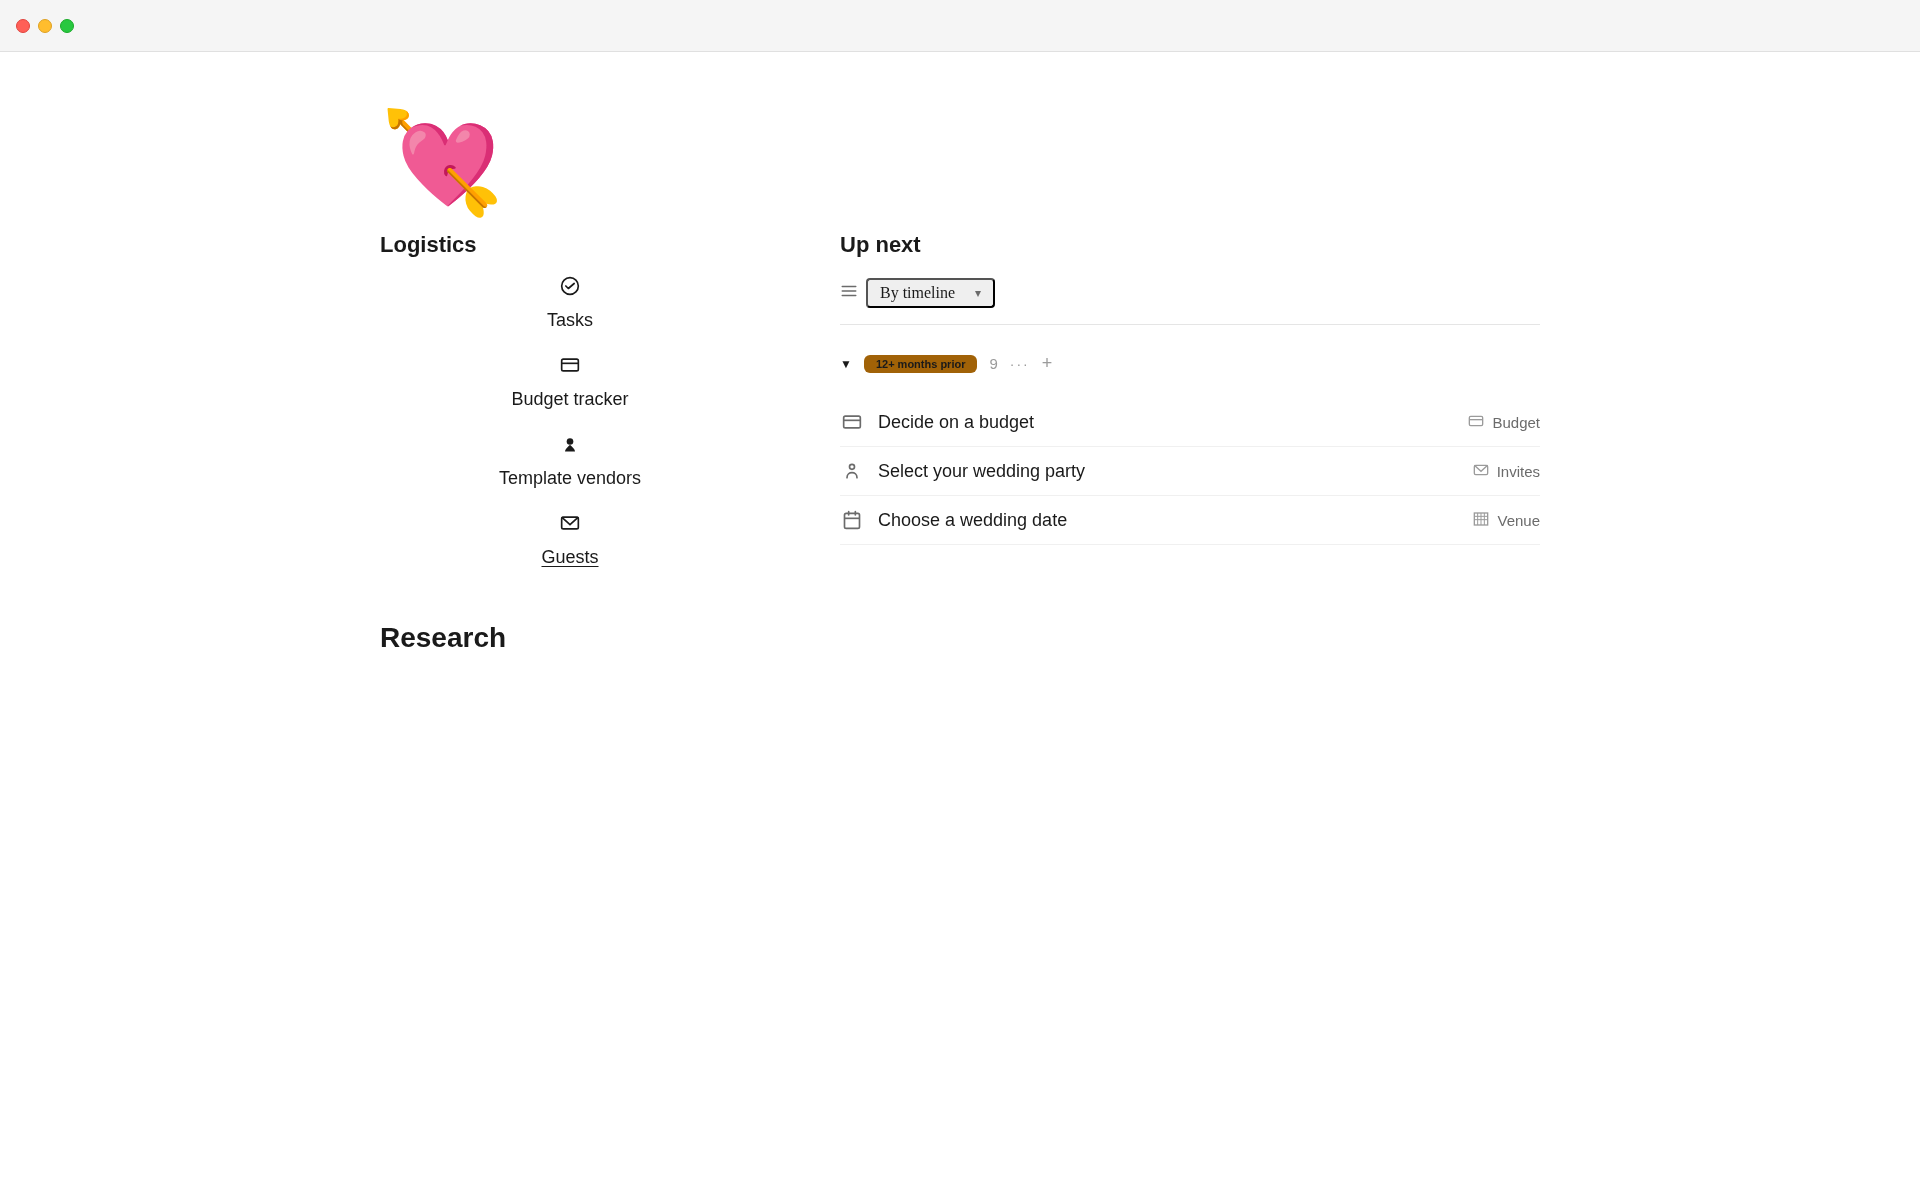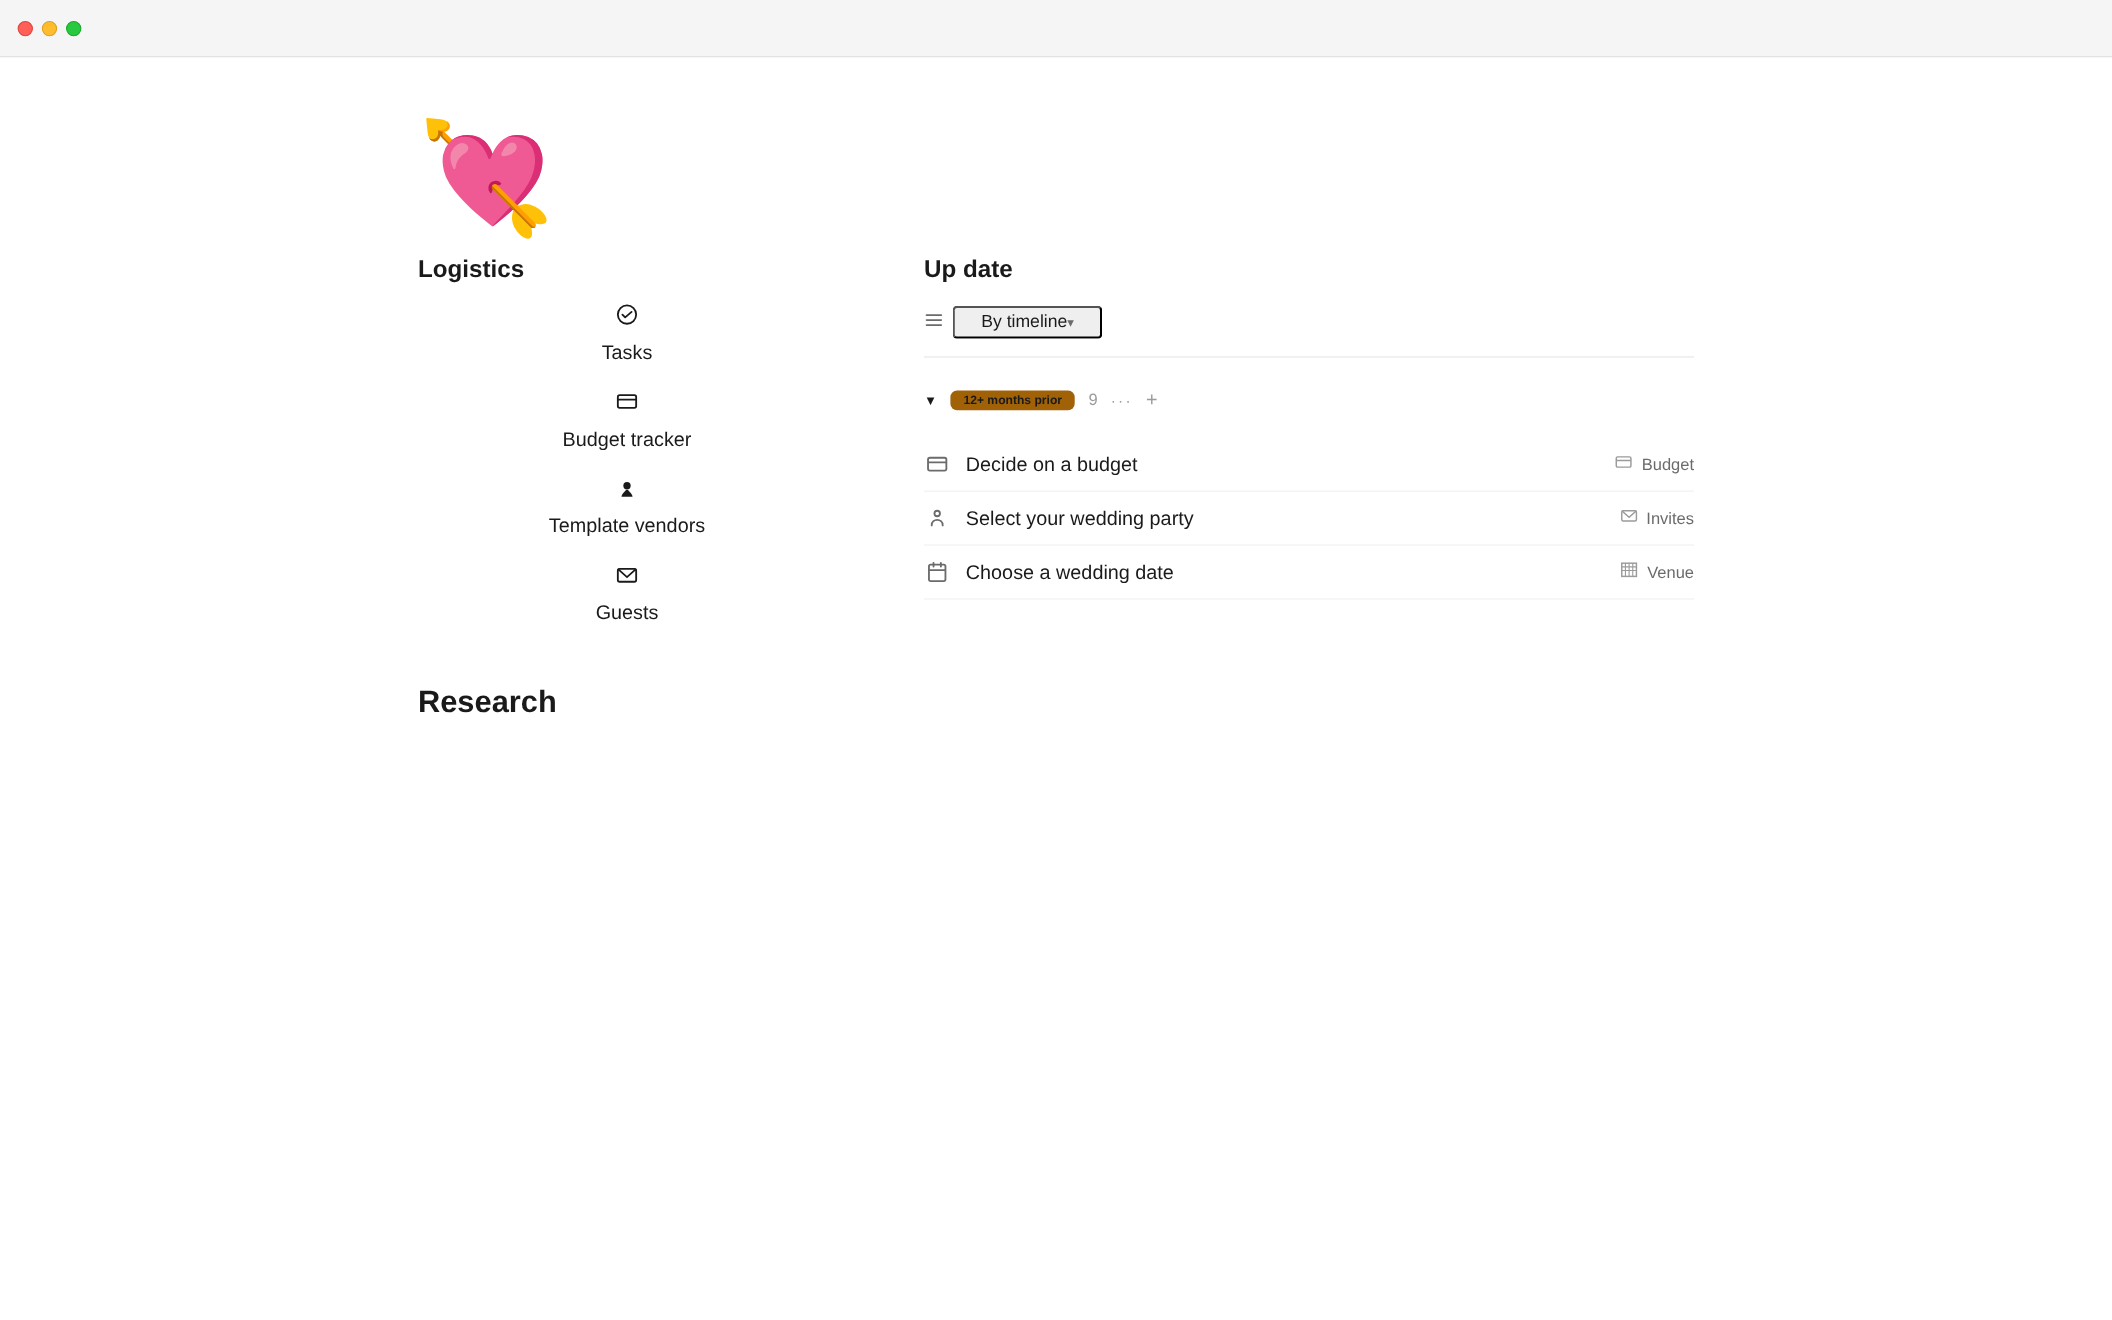--- a/index.html
+++ b/index.html
@@ -92,20 +92,21 @@
       align-items: center;
       gap: 12px;
       font-size: 18px;
       color: #1a1a1a;
       cursor: pointer;
       padding: 4px 0;
       flex-direction: column;
     }
 
     .nav-item.underlined {
+      text-decoration: underline;
       text-underline-offset: 3px;
     }
 
     .nav-icon {
       width: 24px;
       height: 24px;
       display: flex;
       align-items: center;
       justify-content: center;
       font-size: 18px;
@@ -141,26 +142,27 @@
     }
 
     .filter-icon {
       color: #6b6b6b;
       font-size: 16px;
     }
 
     .filter-button {
       display: flex;
       align-items: center;
-      gap: 0;
+      gap: 20px;
       font-size: 16px;
       color: #1a1a1a;
       cursor: pointer;
-      padding: 4px 24px;
+      padding: 4px 12px;
       border-radius: 4px;
+      font-family: Liberation Serif, serif;
     }
 
     .chevron-down {
       font-size: 12px;
       color: #6b6b6b;
     }
 
     
     .group-header {
       display: flex;
@@ -338,21 +340,21 @@
       </div>
 
       <div class="research-section">
         <h2 class="research-title">Research</h2>
       </div>
 
     </div>
 
     <div class="right-column">
 
-      <h2 class="up-next-title">Up date</h2>
+      <h2 class="up-next-title">Up next</h2>
 
       <div class="filter-bar">
         <span class="filter-icon">
           <svg width="18" height="18" viewBox="0 0 24 24" fill="none" xmlns="http://www.w3.org/2000/svg">
             <line x1="3" y1="6" x2="21" y2="6" stroke="#6b6b6b" stroke-width="2" stroke-linecap="round"></line>
             <line x1="3" y1="12" x2="21" y2="12" stroke="#6b6b6b" stroke-width="2" stroke-linecap="round"></line>
             <line x1="3" y1="18" x2="21" y2="18" stroke="#6b6b6b" stroke-width="2" stroke-linecap="round"></line>
           </svg>
         </span>
         <button class="filter-button">

